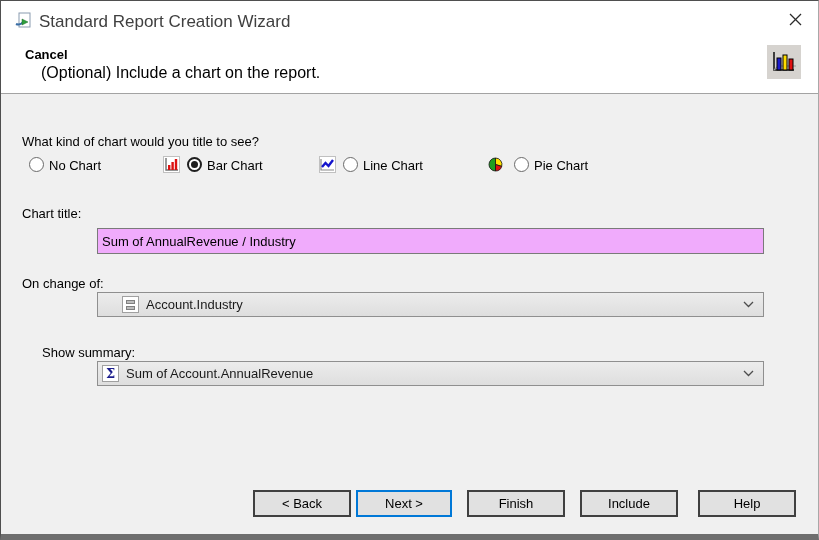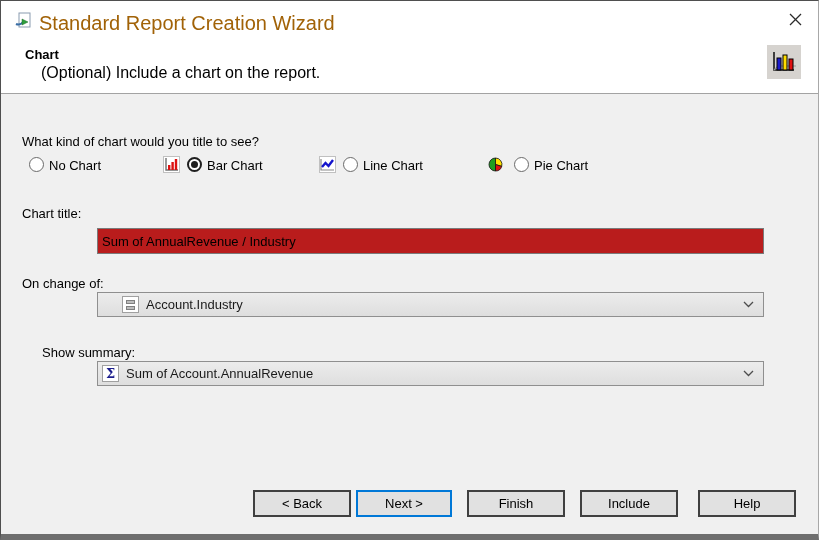--- a/index.html
+++ b/index.html
@@ -10,21 +10,21 @@
     border-top:1px solid #4f4f4f;border-left:1px solid #4f4f4f;
     border-right:1px solid #a8a8a8;border-bottom:6px solid #6e6e6e;
     box-shadow: inset 0 -1px 0 #2a2a2a;
     overflow:hidden;
   }
   .titlebar{
     position:absolute;left:0;top:0;right:0;height:40px;background:#ffffff;
   }
   .app-icon{position:absolute;left:14px;top:11px;width:17px;height:17px;}
   .title-text{
-    position:absolute;left:38px;top:11px;font-size:20px;color:#a16207;
+    position:absolute;left:38px;top:11px;font-size:17px;color:#404040;
     white-space:nowrap;
   }
   .close-btn{
     position:absolute;right:8px;top:4px;width:30px;height:28px;
     display:flex;align-items:center;justify-content:center;cursor:default;
   }
   .header{
     position:absolute;left:0;top:40px;right:0;height:52px;background:#ffffff;
   }
   .header-title{
@@ -51,21 +51,21 @@
   }
   .radio.selected{border:2px solid #1f1f1f;}
   .radio.selected::after{
     content:'';position:absolute;inset:2px;border-radius:50%;background:#1f1f1f;
   }
   .opt-label{top:64px;}
   .mini-icon{position:absolute;top:62px;width:17px;height:17px;}
   .ct-label{left:21px;top:112px;}
   .text-input{
     position:absolute;left:96px;top:134px;width:667px;height:26px;
-    border:1px solid #7a7a7a;background:#b91c1c;font-size:13px;color:#000;
+    border:1px solid #7a7a7a;background:#f0abfc;font-size:13px;color:#000;
     padding:0 4px;font-family:"Liberation Sans", sans-serif;outline:none;
   }
   .oc-label{left:21px;top:182px;}
   .combo{
     position:absolute;left:96px;width:667px;height:25px;
     background:linear-gradient(#ececec,#dedede);
     border:1px solid #8f8f8f;display:flex;align-items:center;
   }
   .combo-1{top:198px;padding-left:20px;}
   .ss-label{left:21px;top:251px;margin-left:20px;}
@@ -108,21 +108,21 @@
     <span class="title-text">Standard Report Creation Wizard</span>
     <div class="close-btn">
       <svg width="13" height="13" viewBox="0 0 13 13">
         <line x1="1" y1="1" x2="12" y2="12" stroke="#2b2b2b" stroke-width="1.2"></line>
         <line x1="12" y1="1" x2="1" y2="12" stroke="#2b2b2b" stroke-width="1.2"></line>
       </svg>
     </div>
   </div>
 
   <div class="header">
-    <div class="header-title">Chart</div>
+    <div class="header-title">Cancel</div>
     <div class="header-subtitle">(Optional) Include a chart on the report.</div>
     <div class="header-chart-btn">
       <svg width="26" height="26" viewBox="0 0 26 26">
         <path d="M3,3 L3,21 L23,21" fill="none" stroke="#1a1a1a" stroke-width="1.6"></path>
         <path d="M3,21 L7,17 L25,17" fill="none" stroke="#9a9a9a" stroke-width="1.2"></path>
         <rect x="6" y="9" width="4" height="12" fill="#1c1ccc" stroke="#000" stroke-width="1"></rect>
         <rect x="12" y="6" width="4" height="15" fill="#ffdd00" stroke="#000" stroke-width="1"></rect>
         <rect x="18" y="10" width="4" height="11" fill="#e01010" stroke="#000" stroke-width="1"></rect>
       </svg>
     </div>

